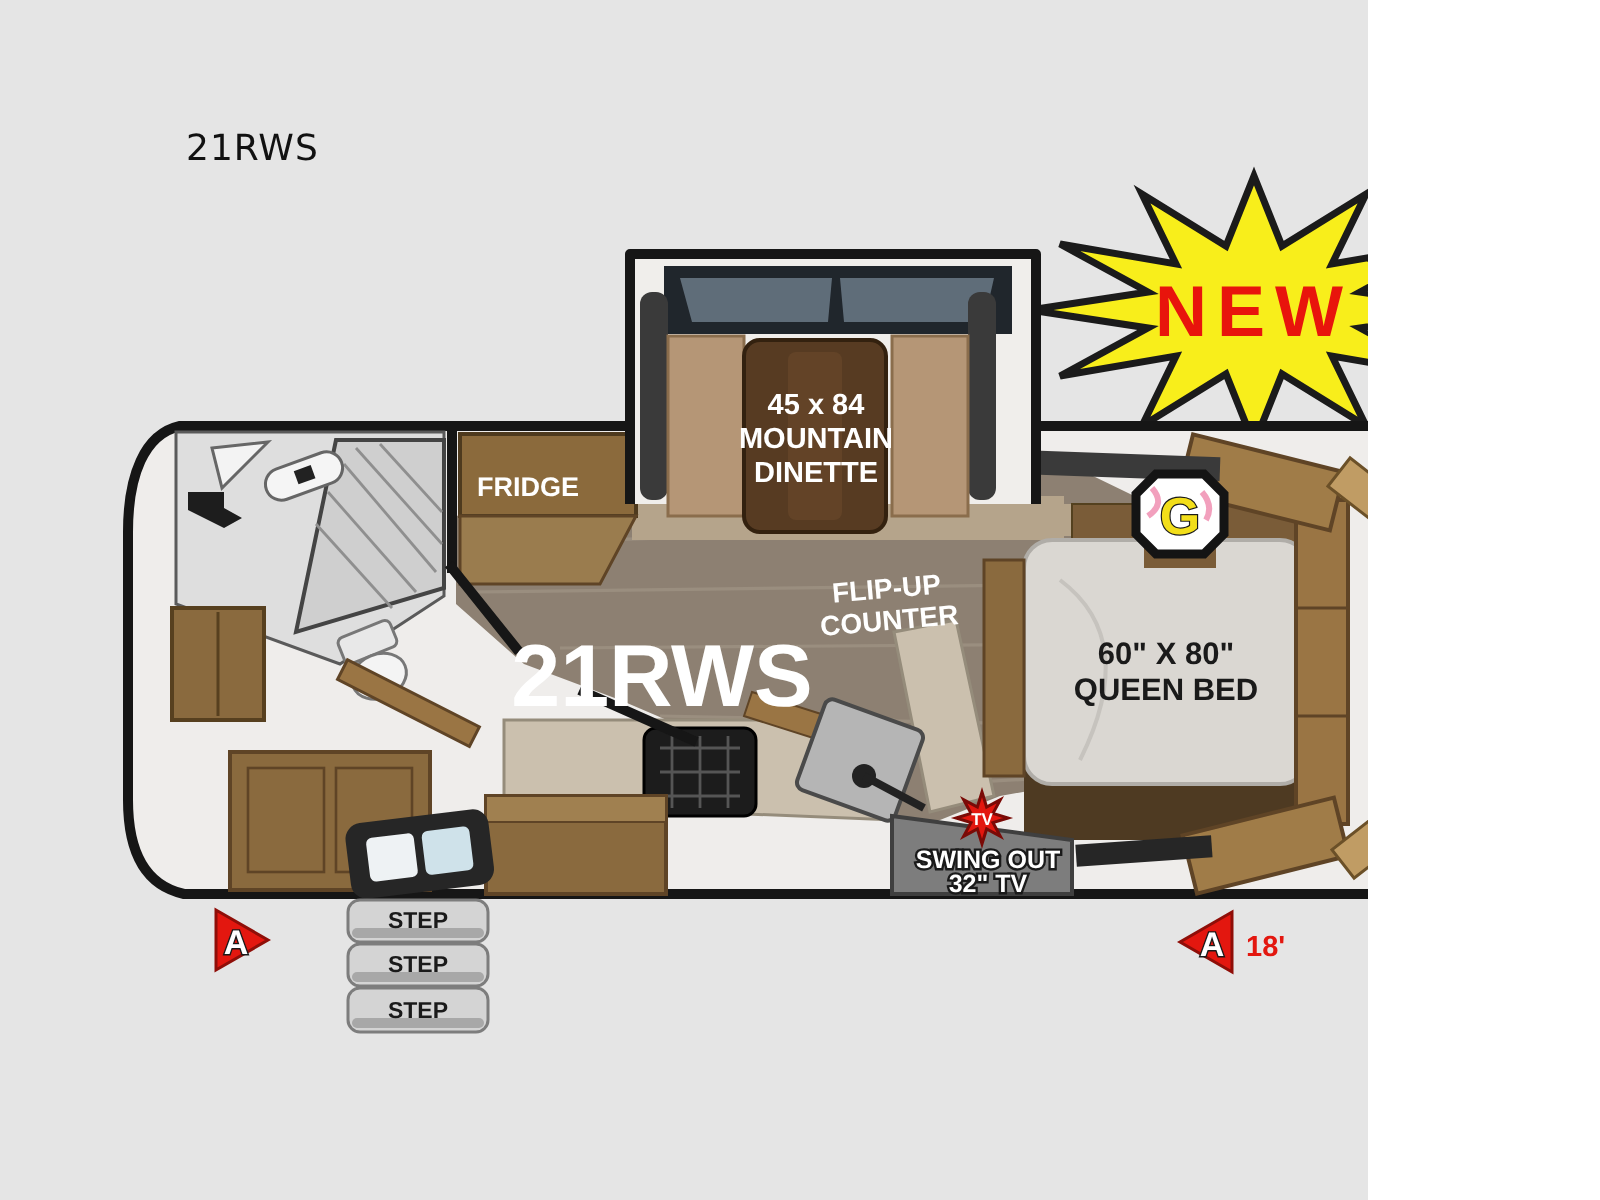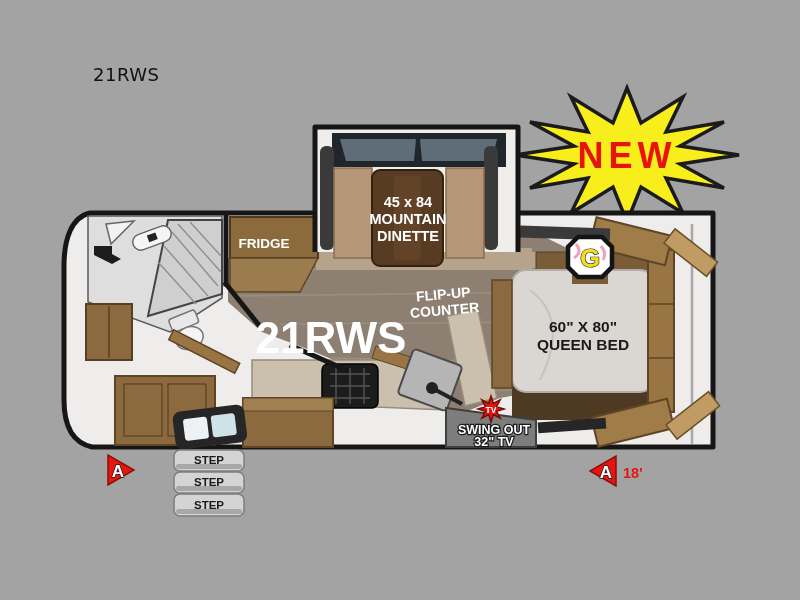--- a/index.html
+++ b/index.html
@@ -1,17 +1,17 @@
 <!DOCTYPE html>
 <html><head>
 <meta charset="utf-8">
 <style>
   html,body{margin:0;padding:0;background:#ffffff;}
   .stage{
-    position:relative;width:800px;height:600px;background:#a3a3a3;overflow:hidden;
+    position:relative;width:684px;height:600px;background:#e5e5e5;overflow:hidden;
     font-family:"Liberation Sans",sans-serif;
   }
   .plan-title{
     position:absolute;left:93px;top:64px;font-size:18px;color:#111;
     font-family:"DejaVu Sans",sans-serif;letter-spacing:.5px;
   }
   svg{position:absolute;left:0;top:0;}
   text{font-family:"Liberation Sans",sans-serif;}
   .lbl-white{fill:#ffffff;font-weight:bold;}
   .lbl-dark{fill:#1a1a1a;font-weight:bold;}

